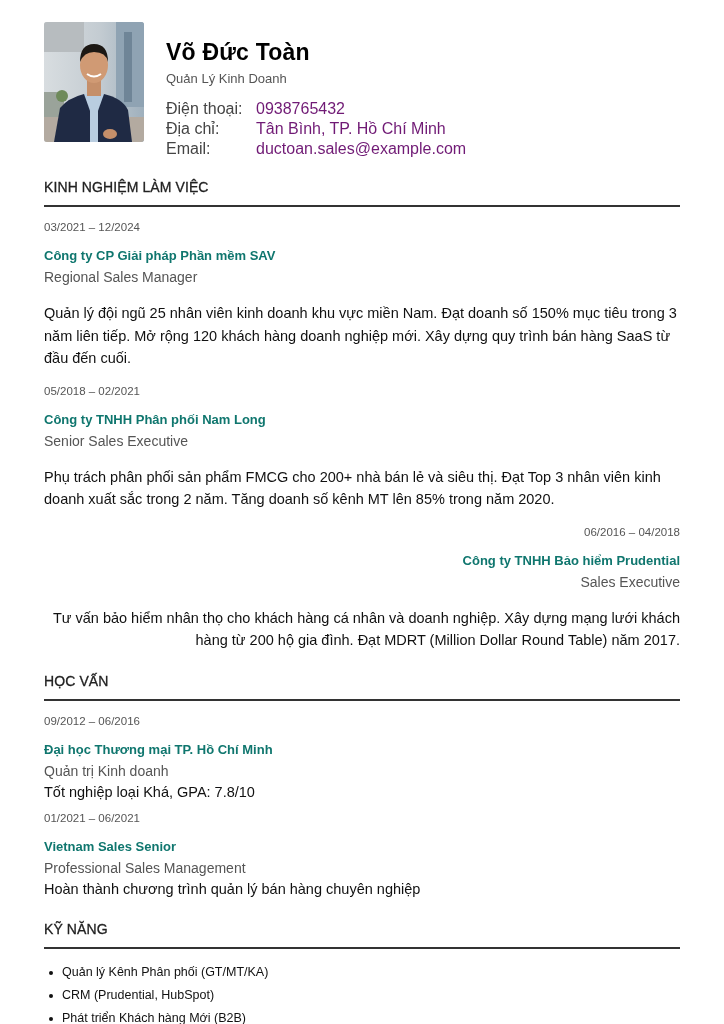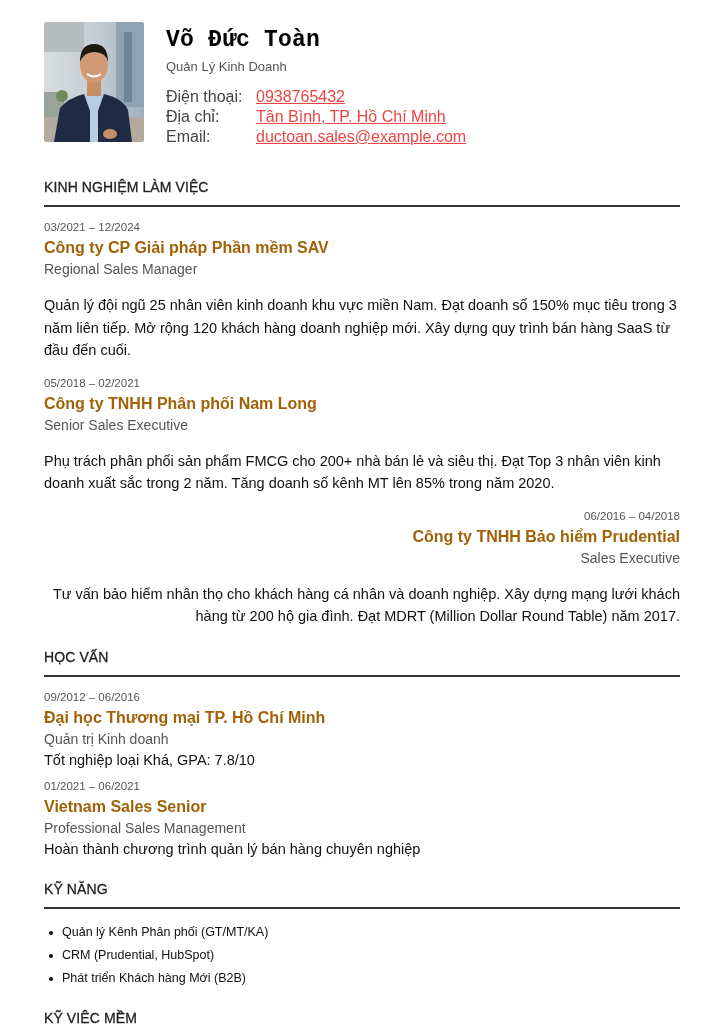--- a/index.html
+++ b/index.html
@@ -10,37 +10,37 @@
 
   
   .header { position: relative; height: 120px; }
   .photo {
     position: absolute; left: 0; top: 0; width: 100px; height: 120px;
     border-radius: 3px; overflow: hidden;
     background: linear-gradient(180deg, #c9d2d8 0%, #dfe4e6 40%, #b8c2c9 100%);
   }
   .photo svg { display: block; }
   .info { position: absolute; left: 122px; top: 0; }
-  .name { font-family: Liberation Mono, monospace; font-weight: bold; font-size: 23px; color: #000; line-height: 34px; margin-top: 1px; letter-spacing: 0.2px; }
+  .name { font-family: Liberation Sans, sans-serif; font-weight: bold; font-size: 23px; color: #000; line-height: 34px; margin-top: 13px; letter-spacing: 0.2px; }
   .title { font-size: 13px; color: #555; margin-top: 2px; line-height: 16px; }
   .contacts { margin-top: 12px; }
   .crow { display: flex; font-size: 16px; line-height: 20px; }
   .clabel { width: 90px; color: #444; }
-  .cval { color: #ef4444; text-decoration: underline; }
+  .cval { color: #701a75; }
 
   
   .section-title {
     font-size: 14px; color: #222; font-weight: normal; letter-spacing: 0.1px;
     line-height: 18px;
   }
   .section-title.st { -webkit-text-stroke: 0.3px #222; }
   .rule { height: 2px; background: #333; margin-top: 9px; }
 
   .entry-date { font-size: 11.5px; color: #555; line-height: 14px; }
-  .entry-org { font-size: 16px; font-weight: bold; color: #a16207; line-height: 20px; margin-top: 4px; }
+  .entry-org { font-size: 13px; font-weight: bold; color: #0f766e; line-height: 20px; margin-top: 12px; }
   .entry-role { font-size: 14px; color: #555; line-height: 16px; margin-top: 3px; }
   .entry-desc { font-size: 14.5px; color: #111; line-height: 22.5px; }
 
   ul.skills { list-style: none; margin-top: 12px; }
   ul.skills li { font-size: 12.5px; color: #111; line-height: 23px; position: relative; padding-left: 18px; }
   ul.skills li::before { content: ""; position: absolute; left: 5px; top: 10px; width: 4px; height: 4px; border-radius: 50%; background: #111; }
 </style>
 </head>
 <body>
 

